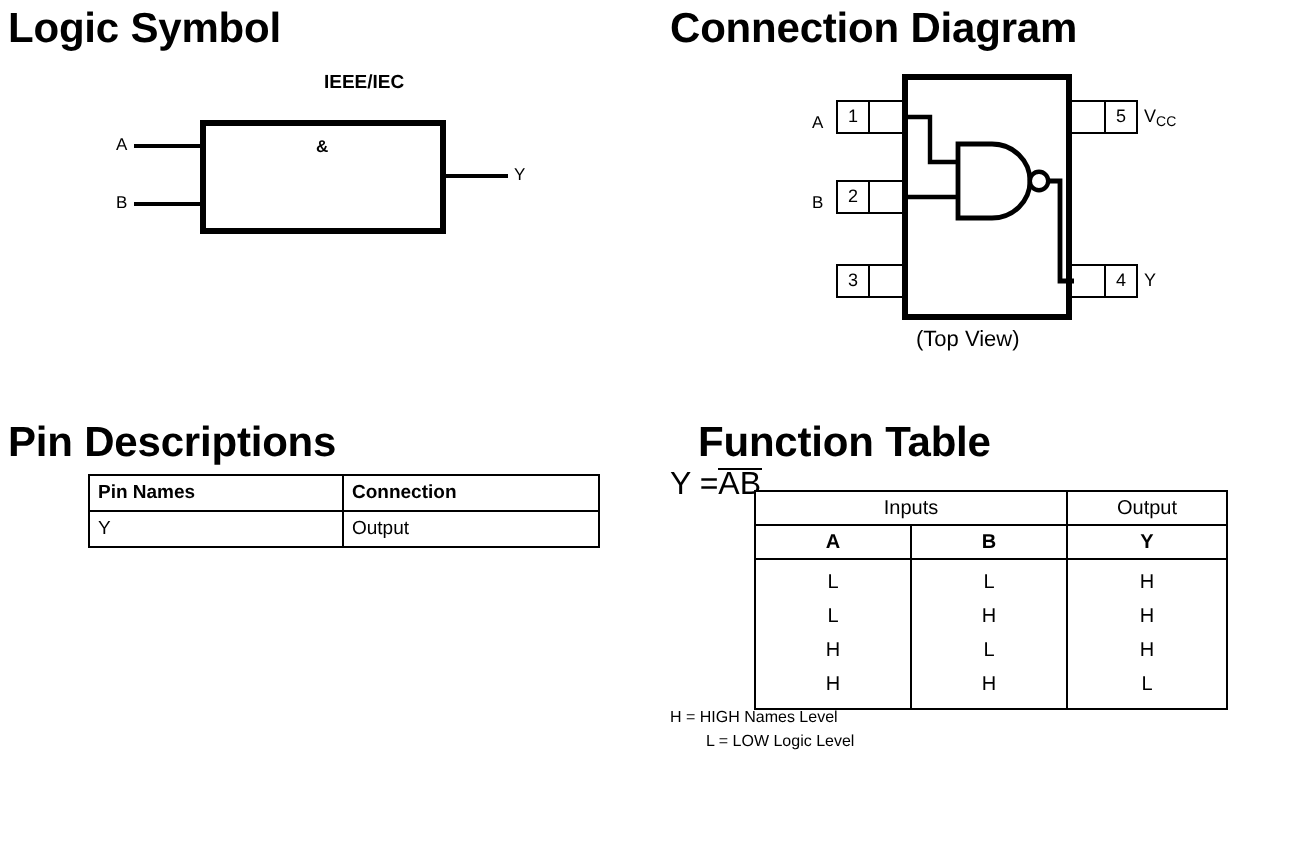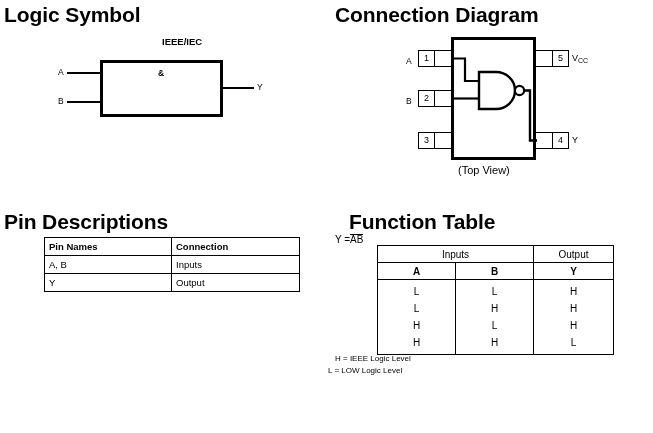--- a/index.html
+++ b/index.html
@@ -132,21 +132,21 @@
   #func-table .vsep { border-left: 1.5px solid #000; }
   #func-table td.cell { height: 17px; }
   #func-table .colw-a { width: 77px; }
   #func-table .colw-b { width: 77px; }
   #func-table .colw-y { width: 79px; }
   #func-table tr.first-data td { padding-top: 3px; }
   #func-table tr.last-data td { padding-bottom: 3px; }
 
   
   #equation {
-    font-size: 10px;
+    font-size: 16px;
     white-space: nowrap;
     line-height: 1;
   }
   .overbar {
     border-top: 1.2px solid #000;
     padding-top: 0px;
     display: inline-block;
     line-height: 1.05;
   }
 
@@ -233,24 +233,20 @@
 
 <table class="abs grid" id="pin-desc-table" style="left:44px; top:237px;">
   <thead>
     <tr>
       <th class="col-names">Pin Names</th>
       <th class="col-desc">Connection</th>
     </tr>
   </thead>
   <tbody>
     <tr>
-      <td>A, B</td>
-      <td>Inputs</td>
-    </tr>
-    <tr>
       <td>Y</td>
       <td>Output</td>
     </tr>
   </tbody>
 </table>
 
 <div class="abs section-heading" style="left:349px; top:210px;">Function Table</div>
 
 <div class="abs" id="equation" style="left:335px; top:234px;">
   <span>Y =</span><span class="overbar">AB</span>
@@ -285,14 +281,14 @@
       <td class="cell vsep">H</td>
     </tr>
     <tr class="last-data">
       <td class="cell">H</td>
       <td class="cell vsep">H</td>
       <td class="cell vsep">L</td>
     </tr>
   </tbody>
 </table>
 
-<div class="abs footnote" style="left:335px; top:354px;">H = IEEE Logic Level</div>
-<div class="abs footnote" style="left:328px; top:366px;">L = LOW Logic Level</div>
+<div class="abs footnote" style="left:335px; top:354px;">H = HIGH Names Level</div>
+<div class="abs footnote" style="left:353px; top:366px;">L = LOW Logic Level</div>
 
 </body></html>

